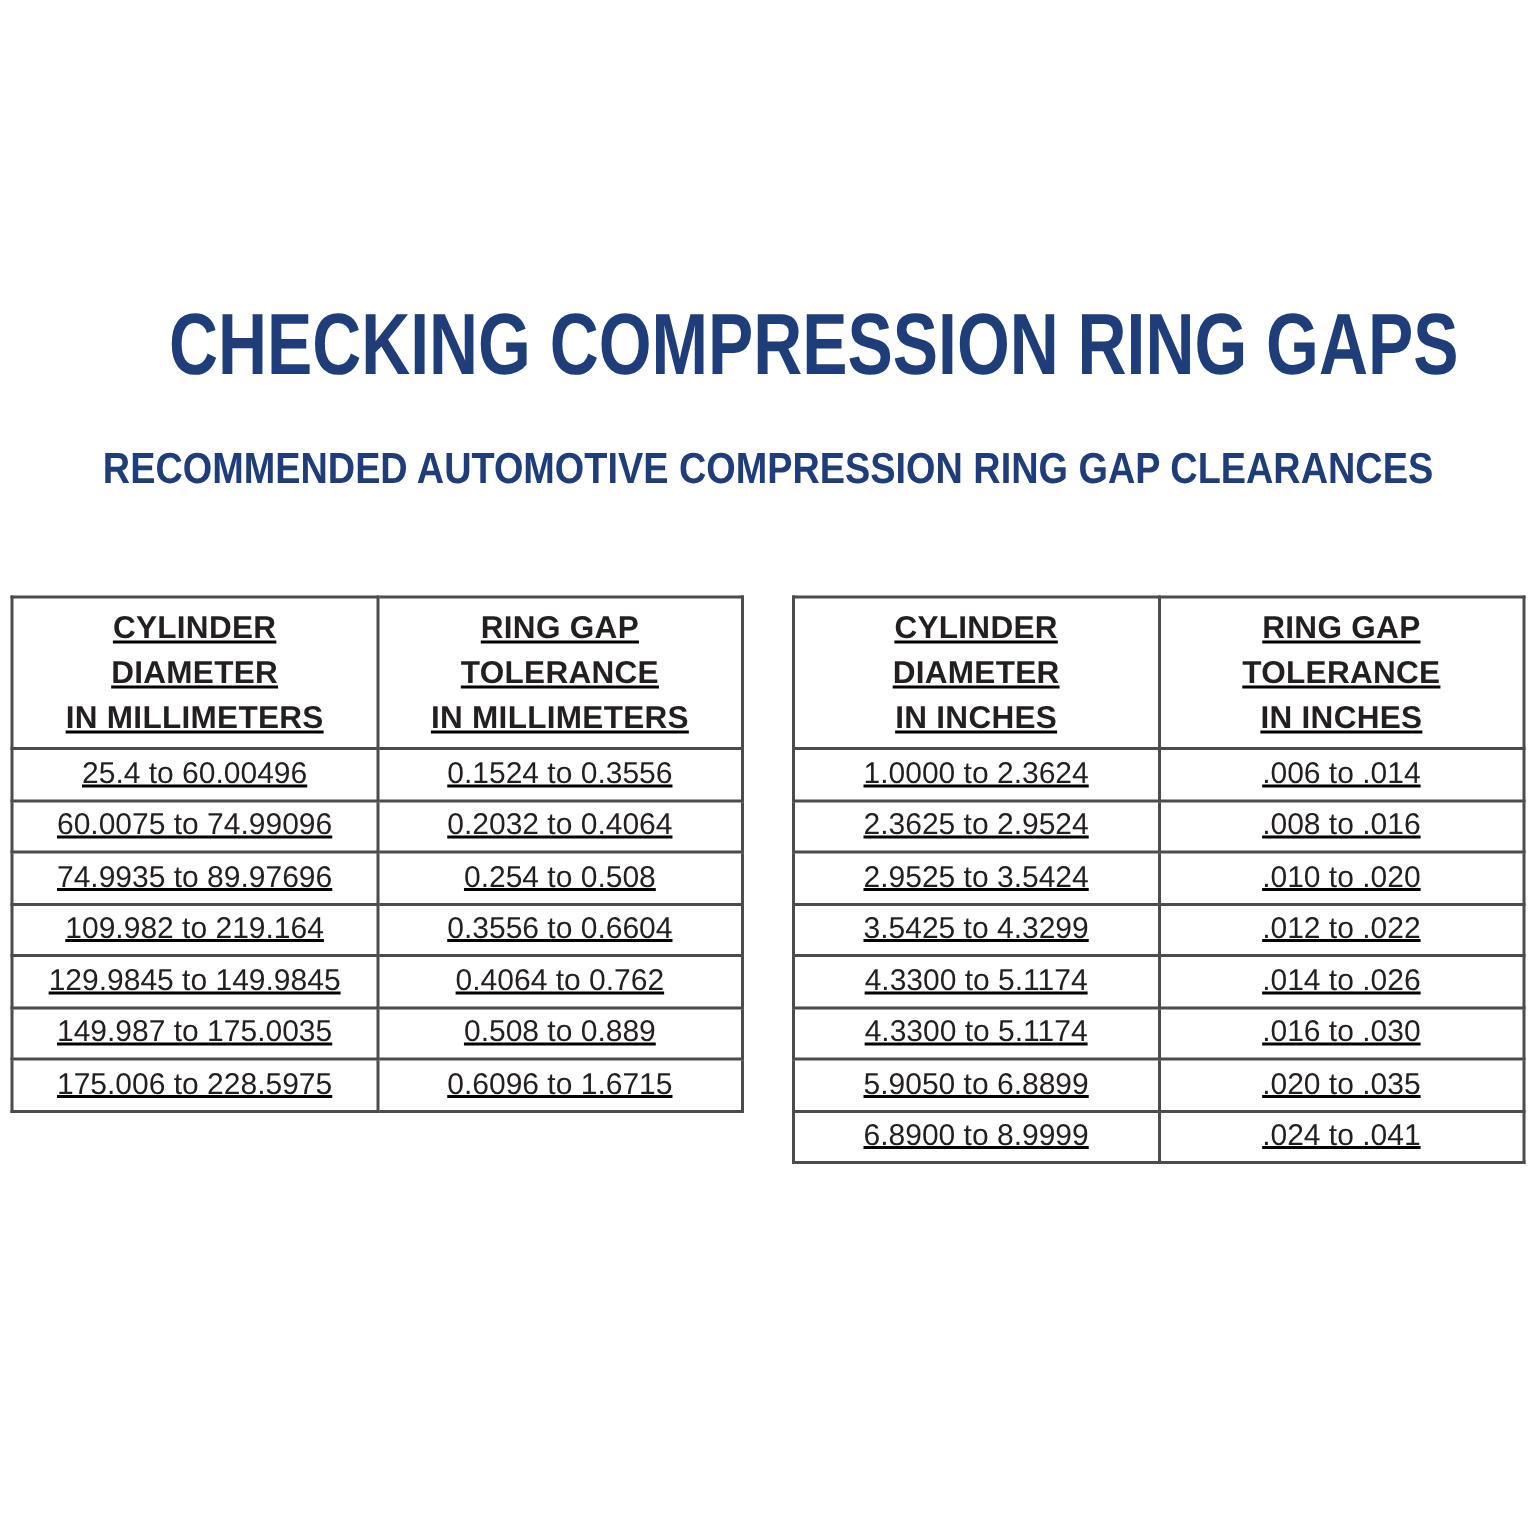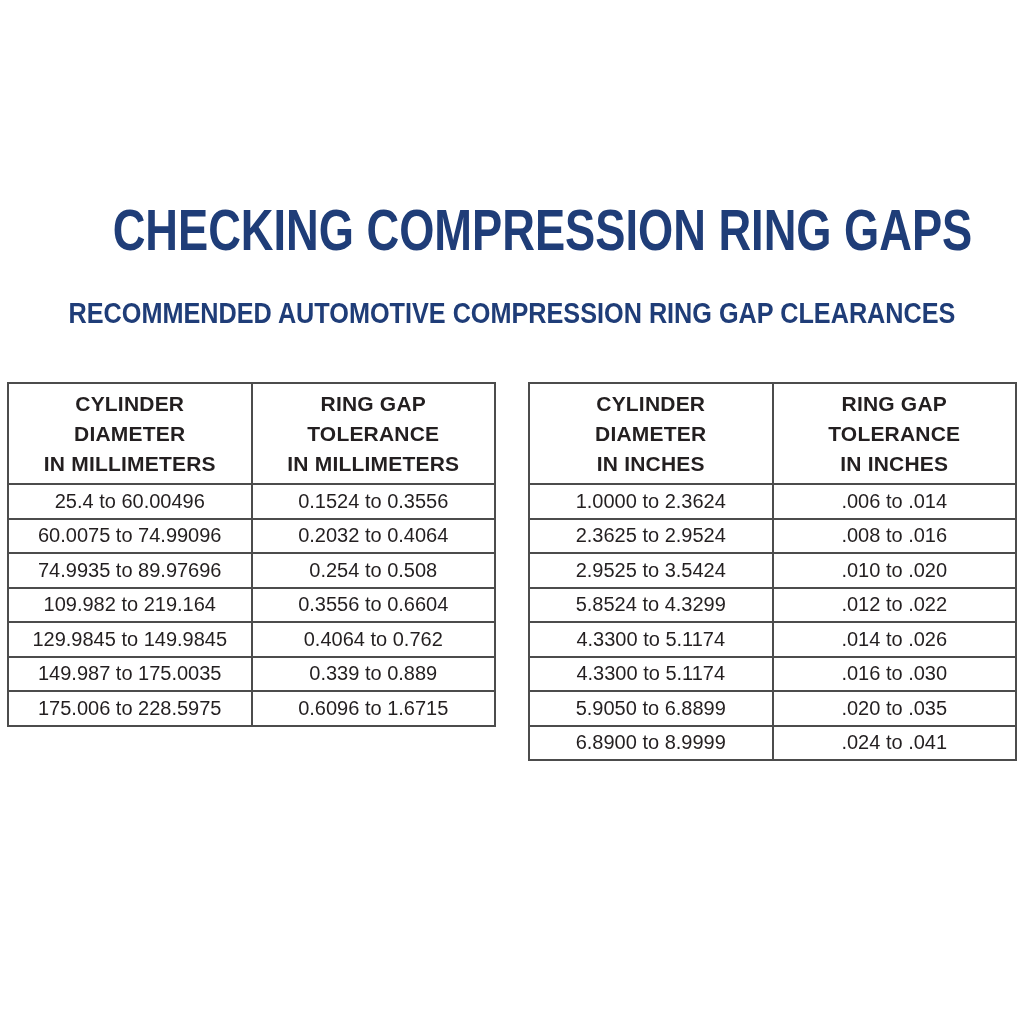--- a/index.html
+++ b/index.html
@@ -46,21 +46,21 @@
     white-space: nowrap;
     transform: scaleX(0.87);
     transform-origin: 512px 0;
   }
   .tables-area {
     position: absolute;
     top: 382px;
     left: 0;
     width: 1024px;
   }
-  .tbl-wrap { position: absolute; top: 0; }
+  .tbl-wrap { position: absolute; top: 15px; text-decoration: underline; }
   .tbl-wrap.mm { left: 7px; }
   .tbl-wrap.inches { left: 528px; }
   table {
     border-collapse: collapse;
     table-layout: fixed;
     width: 489px;
     background: #ffffff;
   }
   th, td {
     border: 2px solid var(--border-gray);
@@ -123,21 +123,21 @@
           <tr>
             <td>109.982 to 219.164</td>
             <td>0.3556 to 0.6604</td>
           </tr>
           <tr>
             <td>129.9845 to 149.9845</td>
             <td>0.4064 to 0.762</td>
           </tr>
           <tr>
             <td>149.987 to 175.0035</td>
-            <td>0.339 to 0.889</td>
+            <td>0.508 to 0.889</td>
           </tr>
           <tr>
             <td>175.006 to 228.5975</td>
             <td>0.6096 to 1.6715</td>
           </tr>
         </tbody>
     </table>
   </div>
 
   <div class="tbl-wrap inches">
@@ -163,21 +163,21 @@
           </tr>
           <tr>
             <td>2.3625 to 2.9524</td>
             <td>.008 to .016</td>
           </tr>
           <tr>
             <td>2.9525 to 3.5424</td>
             <td>.010 to .020</td>
           </tr>
           <tr>
-            <td>5.8524 to 4.3299</td>
+            <td>3.5425 to 4.3299</td>
             <td>.012 to .022</td>
           </tr>
           <tr>
             <td>4.3300 to 5.1174</td>
             <td>.014 to .026</td>
           </tr>
           <tr>
             <td>4.3300 to 5.1174</td>
             <td>.016 to .030</td>
           </tr>

